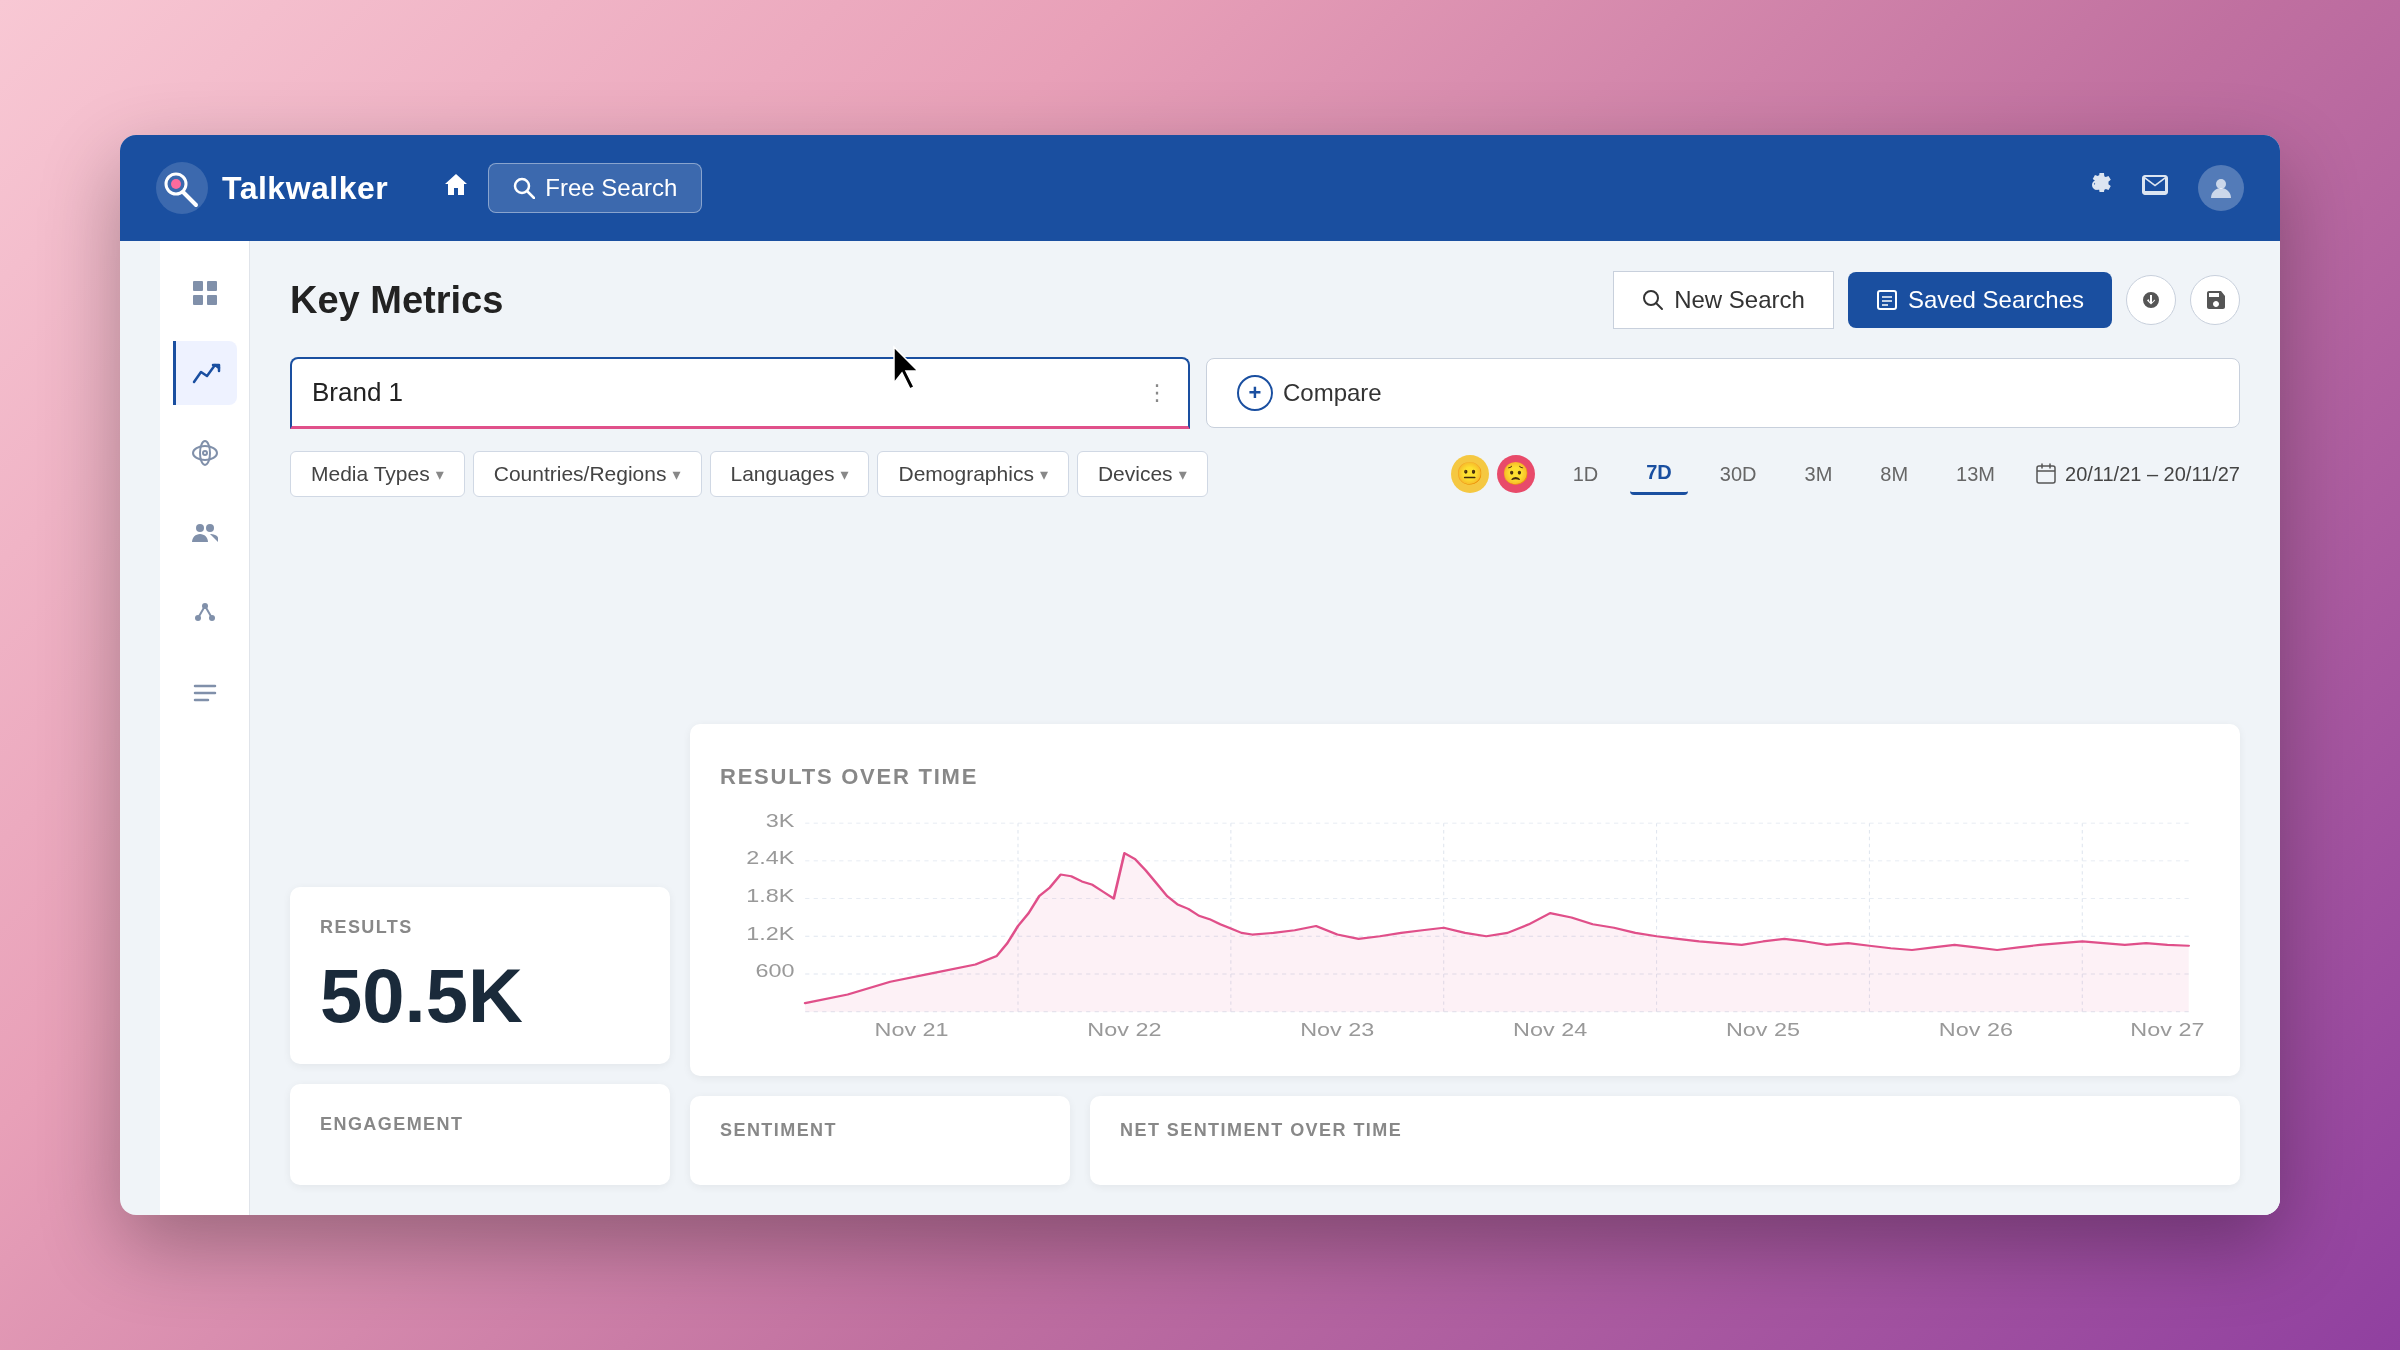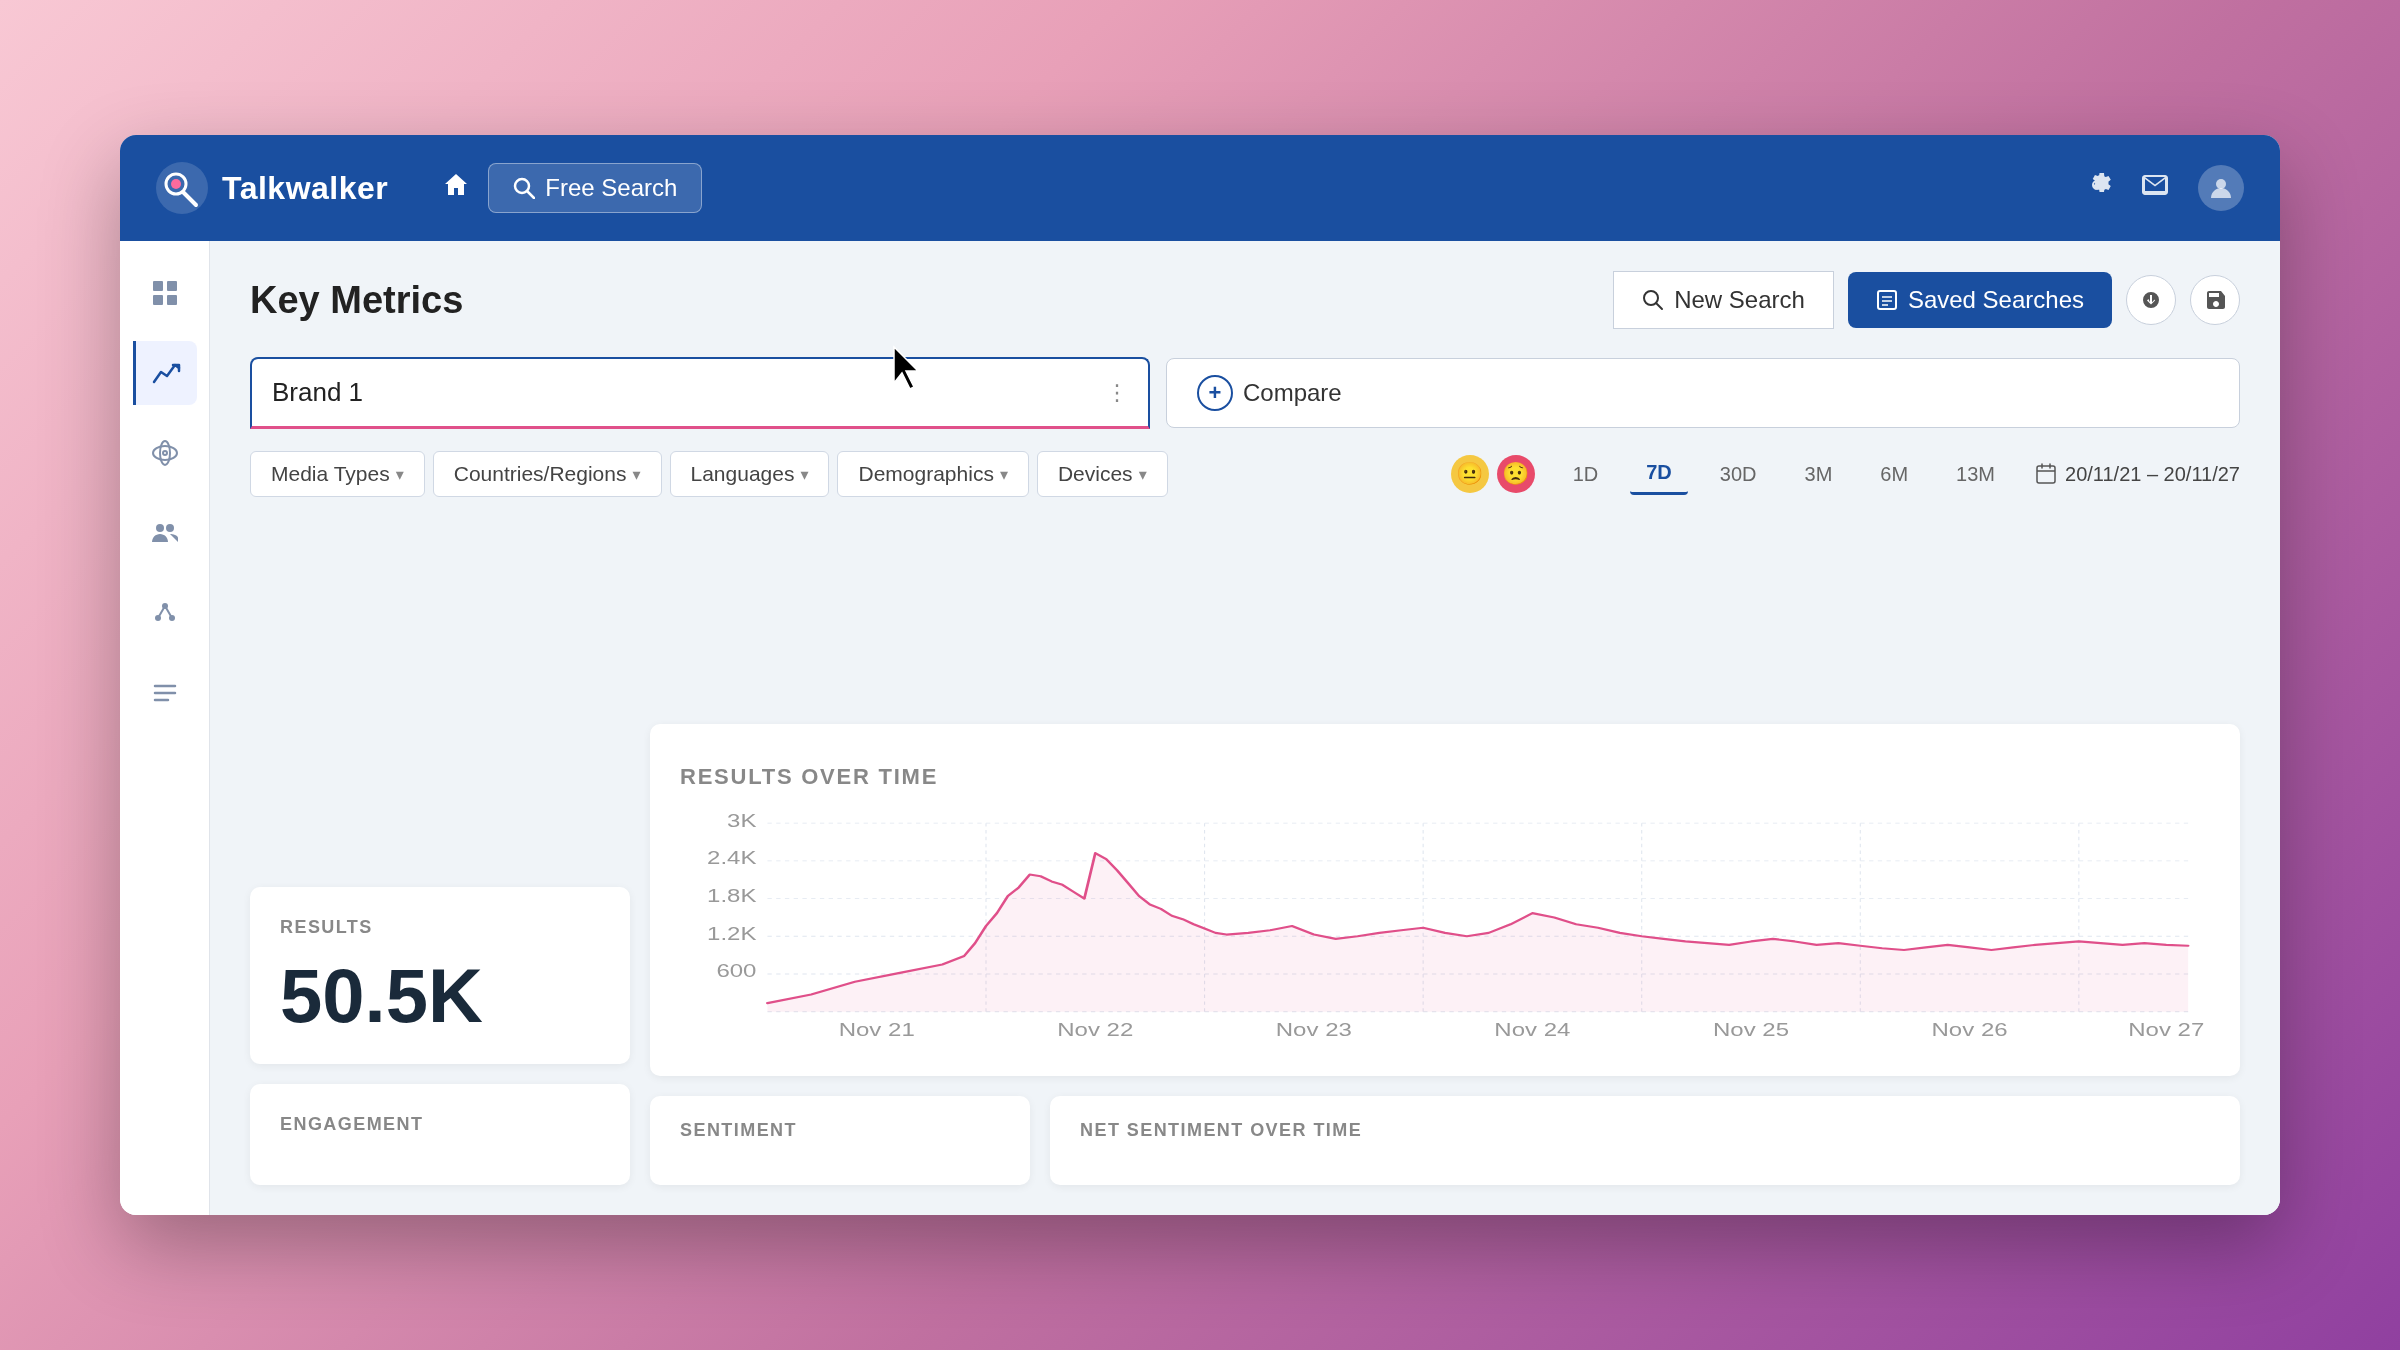--- a/index.html
+++ b/index.html
@@ -88,20 +88,21 @@
       justify-content: center;
       color: white;
       font-size: 20px;
       cursor: pointer;
     }
     
     .main-layout {
       display: flex;
       flex: 1;
       overflow: hidden;
+      padding-left: 40px;
     }
     
     .sidebar {
       width: 90px;
       background: white;
       border-right: 1.5px solid #e0e4ea;
       display: flex;
       flex-direction: column;
       align-items: center;
       padding: 20px 0;
@@ -511,21 +512,21 @@
         <div class="filter-spacer"></div>
         <div class="sentiment-icons">
           <div class="sentiment-icon sentiment-neutral">😐</div>
           <div class="sentiment-icon sentiment-negative">😟</div>
         </div>
         <div class="time-filters">
           <span class="time-btn">1D</span>
           <span class="time-btn active">7D</span>
           <span class="time-btn">30D</span>
           <span class="time-btn">3M</span>
-          <span class="time-btn">6M</span>
+          <span class="time-btn">8M</span>
           <span class="time-btn">13M</span>
         </div>
         <div class="date-range">
           <svg width="22" height="22" viewBox="0 0 22 22" fill="#555">
               <rect x="2" y="3" width="18" height="17" rx="2" stroke="#555" stroke-width="1.5" fill="none"></rect>
               <line x1="2" y1="8" x2="20" y2="8" stroke="#555" stroke-width="1.5"></line>
               <line x1="7" y1="1" x2="7" y2="5" stroke="#555" stroke-width="1.5" stroke-linecap="round"></line>
               <line x1="15" y1="1" x2="15" y2="5" stroke="#555" stroke-width="1.5" stroke-linecap="round"></line>
             </svg>
           <span>20/11/21 – 20/11/27</span>

